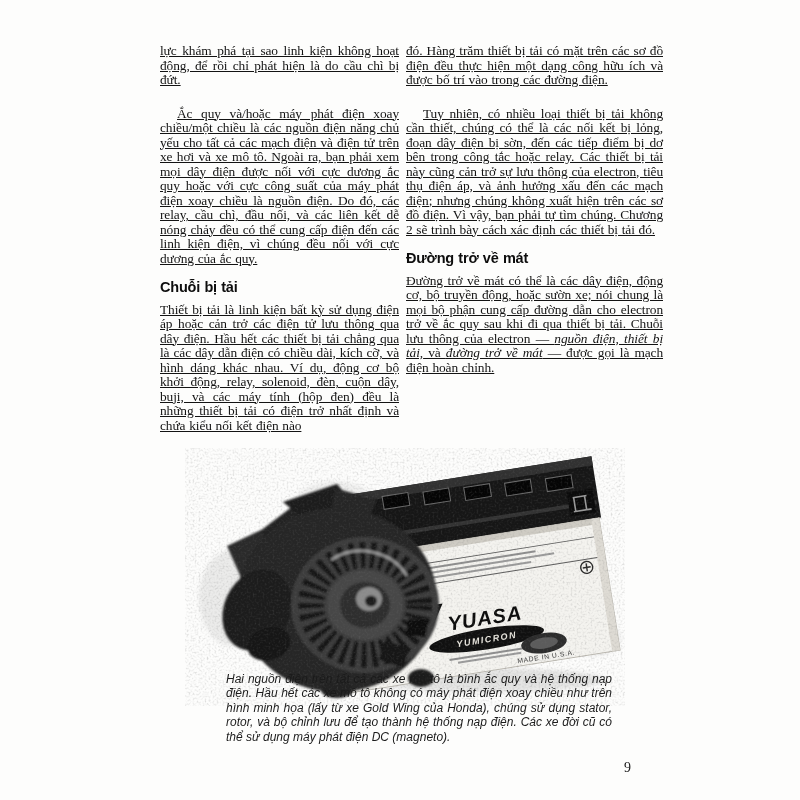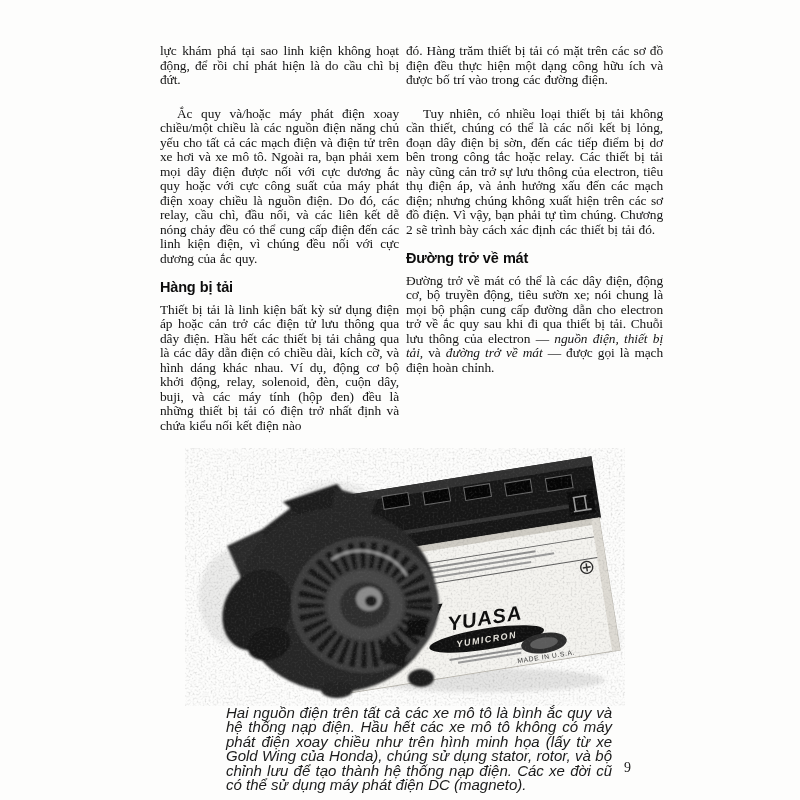--- a/index.html
+++ b/index.html
@@ -9,58 +9,58 @@
     font-family:"Liberation Serif", serif;
   }
   .page{position:absolute;inset:0;}
   .col{
     position:absolute;top:44px;text-align:justify;
     font-size:13.4px;line-height:14.5px;letter-spacing:-0.1px;
     word-spacing:0.5px;color:#131313;
   }
   .col-left{left:160px;width:239px;}
   .col-right{left:406px;width:257px;}
-  .col p{margin:0;}
+  .col p{margin:0;text-decoration:underline;}
   .col p.indent{text-indent:17px;margin-top:19px;}
   h2.sect{
     font-family:"Liberation Sans", sans-serif;
     font-size:14.5px;font-weight:bold;letter-spacing:-0.2px;
     margin:14px 0 8px 0;color:#0d0d0d;
   }
   .it{font-style:italic;}
   .figure{position:absolute;left:185px;top:448px;width:440px;height:258px;}
   .figure svg{display:block;width:100%;height:100%;}
   .caption{
-    position:absolute;left:226px;top:706px;width:386px;
+    position:absolute;left:226px;top:672px;width:386px;
     font-family:"Liberation Sans", sans-serif;font-style:italic;
-    font-size:15px;line-height:14.4px;text-align:justify;color:#1b1b1b;
+    font-size:12px;line-height:14.4px;text-align:justify;color:#1b1b1b;
   }
   .pageno{
     position:absolute;left:624px;top:760px;
     font-size:14px;color:#1a1a1a;
   }
   .svgtext{font-family:"Liberation Sans", sans-serif;}
 </style>
 </head>
 <body>
 
 <div class="page">
 
   <div class="col col-left">
     <p>lực khám phá tại sao linh kiện không hoạt động, để rồi chỉ phát hiện là do cầu chì bị đứt.</p>
     <p class="indent">Ắc quy và/hoặc máy phát điện xoay chiều/một chiều là các nguồn điện năng chủ yếu cho tất cả các mạch điện và điện tử trên xe hơi và xe mô tô. Ngoài ra, bạn phải xem mọi dây điện được nối với cực dương ắc quy hoặc với cực công suất của máy phát điện xoay chiều là nguồn điện. Do đó, các relay, cầu chì, đầu nối, và các liên kết dễ nóng chảy đều có thể cung cấp điện đến các linh kiện điện, vì chúng đều nối với cực dương của ắc quy.</p>
-    <h2 class="sect">Hàng bị tải</h2>
+    <h2 class="sect">Chuỗi bị tải</h2>
     <p>Thiết bị tải là linh kiện bất kỳ sử dụng điện áp hoặc cản trở các điện tử lưu thông qua dây điện. Hầu hết các thiết bị tải chẳng qua là các dây dẫn điện có chiều dài, kích cỡ, và hình dáng khác nhau. Ví dụ, động cơ bộ khởi động, relay, solenoid, đèn, cuộn dây, buji, và các máy tính (hộp đen) đều là những thiết bị tải có điện trở nhất định và chứa kiểu nối kết điện nào</p>
   </div>
 
   <div class="col col-right">
     <p>đó. Hàng trăm thiết bị tải có mặt trên các sơ đồ điện đều thực hiện một dạng công hữu ích và được bố trí vào trong các đường điện.</p>
     <p class="indent">Tuy nhiên, có nhiều loại thiết bị tải không cần thiết, chúng có thể là các nối kết bị lỏng, đoạn dây điện bị sờn, đến các tiếp điểm bị dơ bên trong công tắc hoặc relay. Các thiết bị tải này cũng cản trở sự lưu thông của electron, tiêu thụ điện áp, và ảnh hưởng xấu đến các mạch điện; nhưng chúng không xuất hiện trên các sơ đồ điện. Vì vậy, bạn phải tự tìm chúng. Chương 2 sẽ trình bày cách xác định các thiết bị tải đó.</p>
     <h2 class="sect">Đường trở về mát</h2>
-    <p><span>Đường trở về mát có thể là các dây điện, động cơ, bộ truyền động, tiêu sườn xe; nói chung là mọi bộ phận cung cấp đường dẫn cho electron trở về ắc quy sau khi đi qua thiết bị tải. Chuỗi lưu thông của electron — </span><span class="it">nguồn điện, thiết bị tải,</span><span> và </span><span class="it">đường trở về mát</span><span> — được gọi là mạch điện hoàn chỉnh.</span></p>
+    <p><span>Đường trở về mát có thể là các dây điện, động cơ, bộ truyền động, hoặc sườn xe; nói chung là mọi bộ phận cung cấp đường dẫn cho electron trở về ắc quy sau khi đi qua thiết bị tải. Chuỗi lưu thông của electron — </span><span class="it">nguồn điện, thiết bị tải,</span><span> và </span><span class="it">đường trở về mát</span><span> — được gọi là mạch điện hoàn chỉnh.</span></p>
   </div>
 
   <div class="figure">
     <svg viewBox="0 0 440 258" xmlns="http://www.w3.org/2000/svg">
       <defs>
         <filter id="soft" x="-15%" y="-15%" width="130%" height="130%">
           <feGaussianBlur stdDeviation="0.9"></feGaussianBlur>
         </filter>
         <filter id="soft2" x="-30%" y="-30%" width="160%" height="160%">
           <feGaussianBlur stdDeviation="2.2"></feGaussianBlur>

